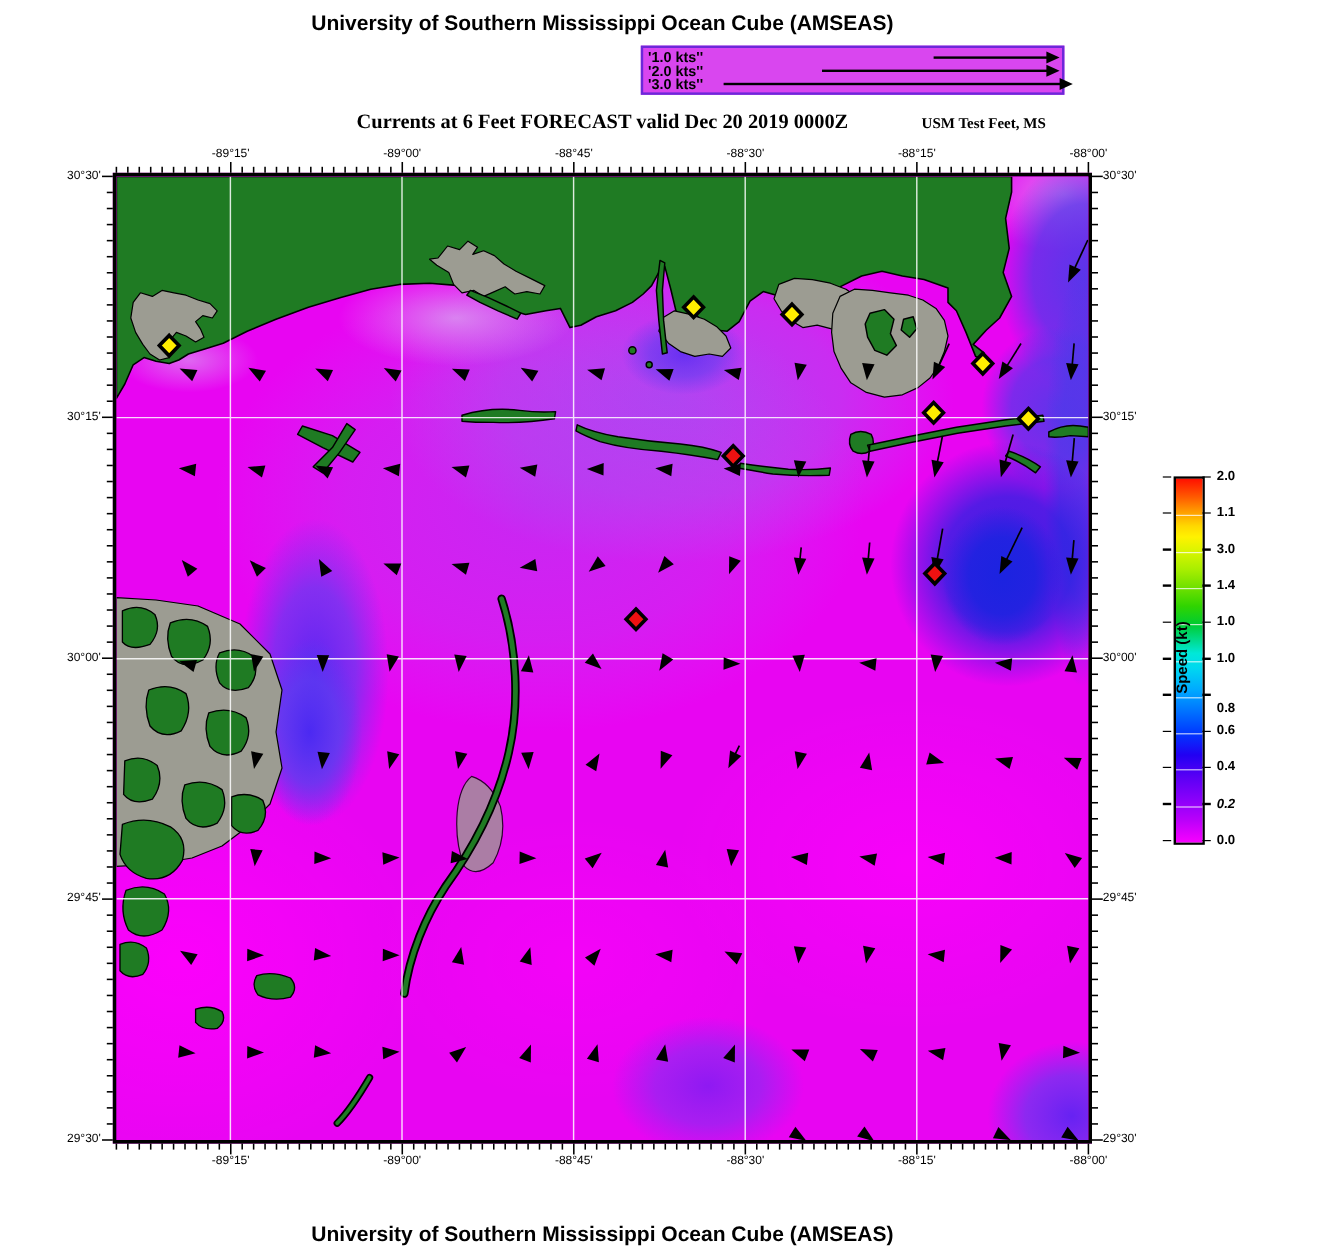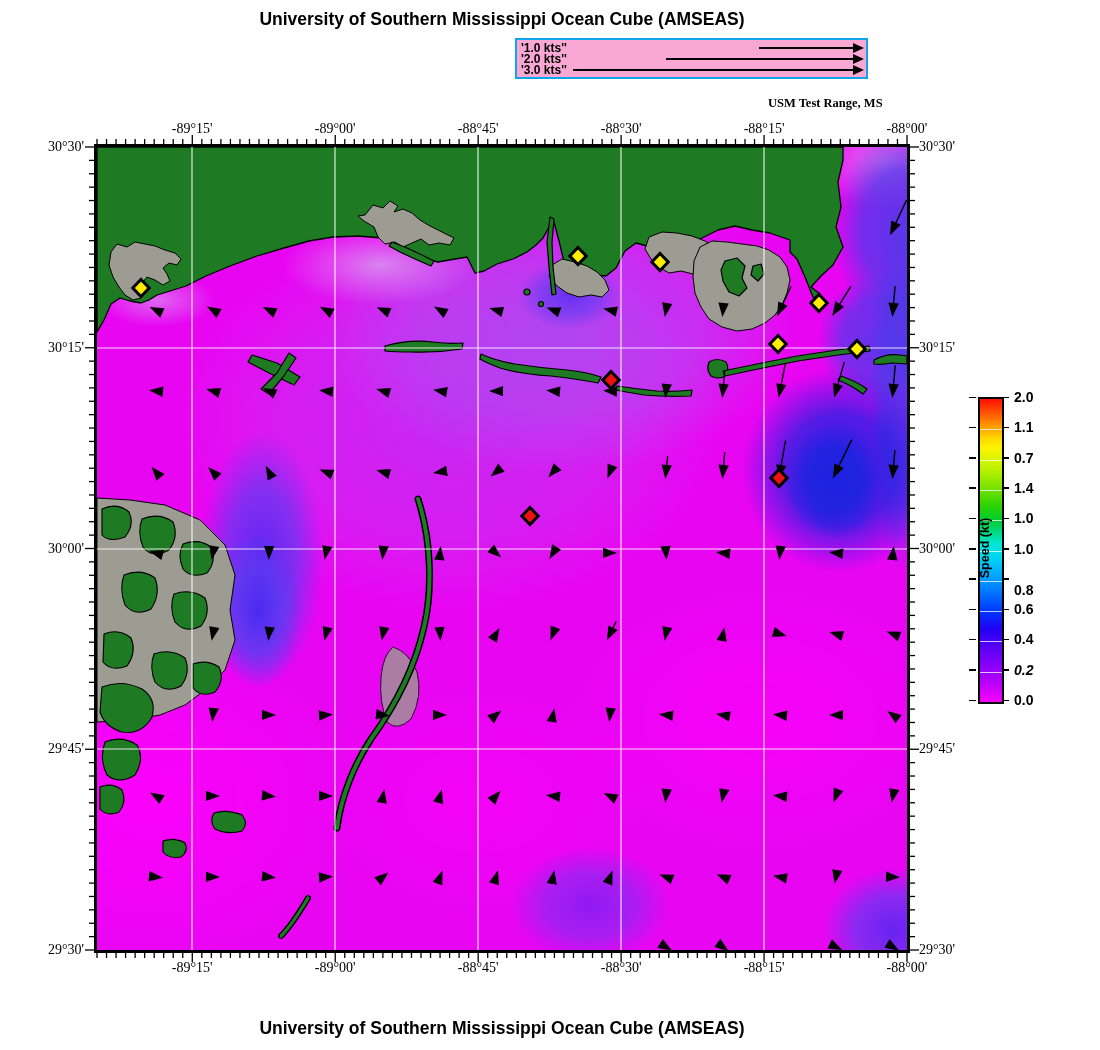--- a/index.html
+++ b/index.html
@@ -11,64 +11,65 @@
   #bottom-title{left:97px;top:1018px;width:810px;}
   #subtitle{left:97px;top:92px;width:810px;text-align:center;
             font-family:"Liberation Serif",serif;font-weight:bold;font-size:17px;}
   #region-label{left:768px;top:96px;width:140px;font-family:"Liberation Serif",serif;
                 font-weight:bold;font-size:12.5px;}
   
   #legend{left:108px;top:36px;}
   .legend-row{display:flex;align-items:center;height:16px;}
   .legend-row span.lbl{font-weight:bold;font-size:13px;margin-left:2px;}
   
-  #scale-box{left:515px;top:38px;width:349px;height:37px;border:2px solid #0ea5e9;background:#f9a8d4;}
+  #scale-box{left:534px;top:38px;width:349px;height:37px;border:2px solid #6d28d9;background:#d946ef;}
   .scale-row{position:absolute;left:0;width:100%;height:12px;}
   .scale-row .slbl{position:absolute;left:4px;top:0;font-weight:bold;font-size:12px;line-height:12px;}
   .scale-line{position:absolute;top:5px;height:1.5px;background:#000;}
   .scale-head{position:absolute;top:0.5px;width:0;height:0;border-left:11px solid #000;
               border-top:5.5px solid transparent;border-bottom:5.5px solid transparent;}
   
   #map{left:94px;top:144px;width:810px;height:803px;border:3px solid #000;overflow:hidden;background:#e805f2;}
-  .ticklabel{position:absolute;font-size:14px;line-height:14px;height:14px;white-space:nowrap;font-family:Liberation Serif, serif;}
+  .ticklabel{position:absolute;font-size:10px;line-height:14px;height:14px;white-space:nowrap;}
   
   #colorbar{left:978px;top:397px;width:22px;height:303px;border:2px solid #000;}
   #cb-grad{position:absolute;left:0;top:0;width:100%;height:100%;
     background:linear-gradient(to bottom,
       #ff1000 0%, #ff5a00 5%, #ff9c00 9%, #ffd800 13%, #fff200 16%, #d8f500 20%,
       #a8ee00 25%, #6fe000 30%, #30d400 35%, #00cc30 40%, #00dd99 45%, #00e8d8 48%,
       #00d8f0 52%, #00aaff 58%, #0072ff 64%, #0038ff 70%, #2200f2 76%, #5a00f5 82%,
       #8800fa 88%, #bb00fa 94%, #f800ff 100%);}
   .cb-line{position:absolute;left:0;width:100%;height:1px;background:rgba(255,255,255,0.75);}
   .cb-tick{position:absolute;height:1.5px;background:#000;}
-  .cb-label{position:absolute;font-weight:bold;font-size:14px;line-height:14px;}
+  .cb-label{position:absolute;font-weight:bold;font-size:11px;line-height:14px;}
   #cb-title{left:988px;top:538px;width:120px;text-align:center;font-weight:bold;font-size:12.5px;
             transform:translate(-60px,0) rotate(-90deg);transform-origin:60px 10px;}
 </style>
 </head>
 <body>
 <div id="stage">
 
 <div class="abs title" id="top-title">University of Southern Mississippi Ocean Cube (AMSEAS)</div>
-<div class="abs" id="region-label">USM Test Range, MS</div>
+<div class="abs" id="subtitle">Currents at 6 Feet FORECAST valid Dec 20 2019 0000Z</div>
+<div class="abs" id="region-label">USM Test Feet, MS</div>
 <div class="abs title" id="bottom-title">University of Southern Mississippi Ocean Cube (AMSEAS)</div>
 
 
 <div class="abs" id="scale-box">
   <div class="scale-row" style="top:2px;">
     <span class="slbl">'1.0 kts''</span>
     <span class="scale-line" style="width: 95px; right: 12px;"></span>
     <span class="scale-head" style="right:2px;"></span>
   </div>
   <div class="scale-row" style="top:13px;">
     <span class="slbl">'2.0 kts''</span>
     <span class="scale-line" style="width: 188px; right: 12px;"></span>
     <span class="scale-head" style="right:2px;"></span>
   </div>
-  <div class="scale-row" style="top:24px;">
+  <div class="scale-row" style="top:24px;padding-left:11px;">
     <span class="slbl">'3.0 kts''</span>
     <span class="scale-line" style="width: 281px; right: 12px;"></span>
     <span class="scale-head" style="right:2px;"></span>
   </div>
 </div>
 
 <div class="abs" id="map">
 <svg id="map-svg" width="810" height="803" viewBox="0 0 810 803">
   <defs>
     <radialGradient id="rg-blue1">
@@ -900,21 +901,21 @@
 </div>
 <div id="cb-extras">
       <div class="abs cb-tick" style="left: 1002px; top: 396.5px; width: 7px;"></div>
       <div class="abs cb-tick" style="left: 969px; top: 396.5px; width: 7px;"></div>
       <div class="abs cb-label" style="left: 1014px; top: 390px;">2.0</div>
       <div class="abs cb-tick" style="left: 1002px; top: 426.8px; width: 7px;"></div>
       <div class="abs cb-tick" style="left: 969px; top: 426.8px; width: 7px;"></div>
       <div class="abs cb-label" style="left: 1014px; top: 420.3px;">1.1</div>
       <div class="abs cb-tick" style="left: 1002px; top: 457.1px; width: 7px;"></div>
       <div class="abs cb-tick" style="left: 969px; top: 457.1px; width: 7px;"></div>
-      <div class="abs cb-label" style="left: 1014px; top: 450.6px;">0.7</div>
+      <div class="abs cb-label" style="left: 1014px; top: 450.6px;">3.0</div>
       <div class="abs cb-tick" style="left: 1002px; top: 487.4px; width: 7px;"></div>
       <div class="abs cb-tick" style="left: 969px; top: 487.4px; width: 7px;"></div>
       <div class="abs cb-label" style="left: 1014px; top: 480.9px;">1.4</div>
       <div class="abs cb-tick" style="left: 1002px; top: 517.7px; width: 7px;"></div>
       <div class="abs cb-tick" style="left: 969px; top: 517.7px; width: 7px;"></div>
       <div class="abs cb-label" style="left: 1014px; top: 511.2px;">1.0</div>
       <div class="abs cb-tick" style="left: 1002px; top: 548px; width: 7px;"></div>
       <div class="abs cb-tick" style="left: 969px; top: 548px; width: 7px;"></div>
       <div class="abs cb-label" style="left: 1014px; top: 541.5px;">1.0</div>
       <div class="abs cb-tick" style="left: 1002px; top: 578.3px; width: 7px;"></div>

